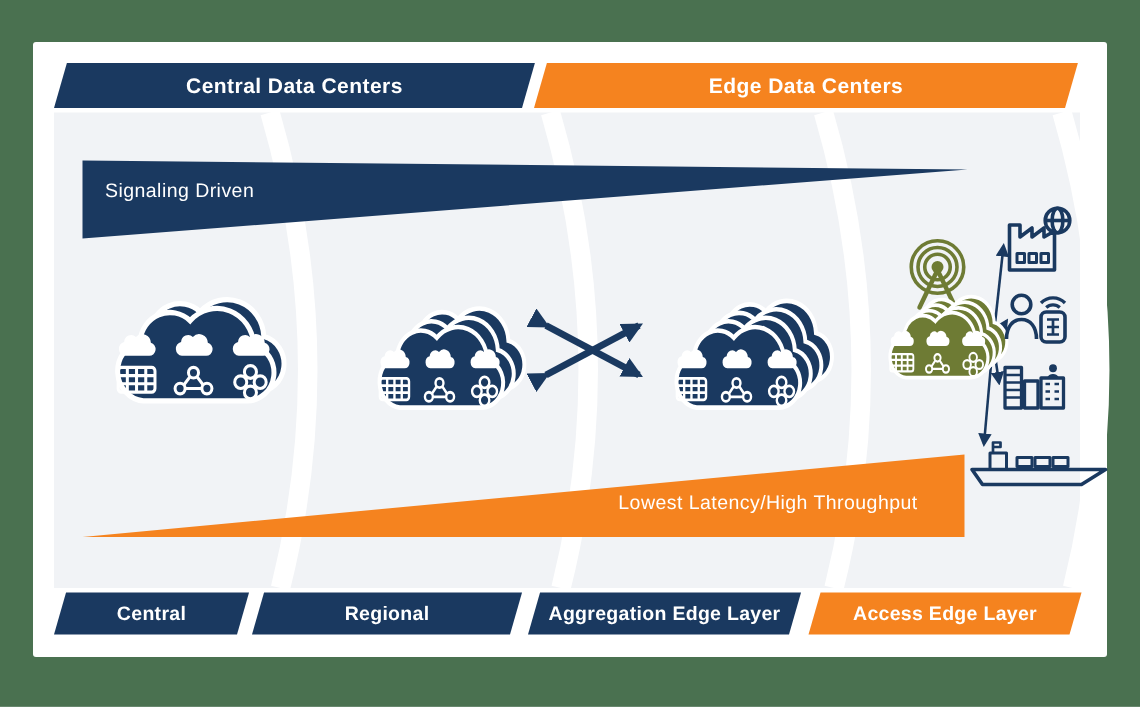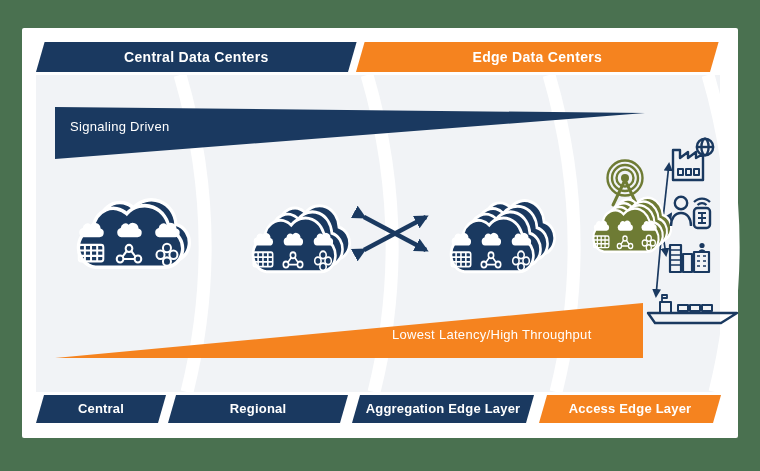--- a/index.html
+++ b/index.html
@@ -79,21 +79,21 @@
     </svg>
 
     <div class="bar navy-bg" style="left:14px;top:14px;width:312px">
       <span>Central Data Centers</span>
     </div>
     <div class="bar orange-bg" style="left:334px;top:14px;width:354px">
       <span>Edge Data Centers</span>
     </div>
 
     <div class="wedge-label" style="left:48px;top:91px">Signaling Driven</div>
-    <div class="wedge-label" style="left:370px;top:299px;width:240px;text-align:left">Lowest Latency/High Throughput</div>
+    <div class="wedge-label" style="left:370px;top:299px;width:240px;text-align:center">Lowest Latency/High Throughput</div>
 
     <svg class="abs" style="left:40px;top:157px" width="134" height="94" viewBox="0 0 120 80" preserveAspectRatio="none">
       <use href="#cld" fill="#1A3960" stroke="#fff" stroke-width="3" transform="translate(6,-5)"></use>
       <use href="#cld" fill="#1A3960" stroke="#fff" stroke-width="3"></use>
       <use href="#cloudInner"></use>
     </svg>
 
     <svg class="abs" style="left:218px;top:172px" width="106" height="82" viewBox="0 0 120 80" preserveAspectRatio="none">
       <use href="#cld" fill="#1A3960" stroke="#fff" stroke-width="3" transform="translate(16,-12)"></use>
       <use href="#cld" fill="#1A3960" stroke="#fff" stroke-width="3" transform="translate(8,-6)"></use>

